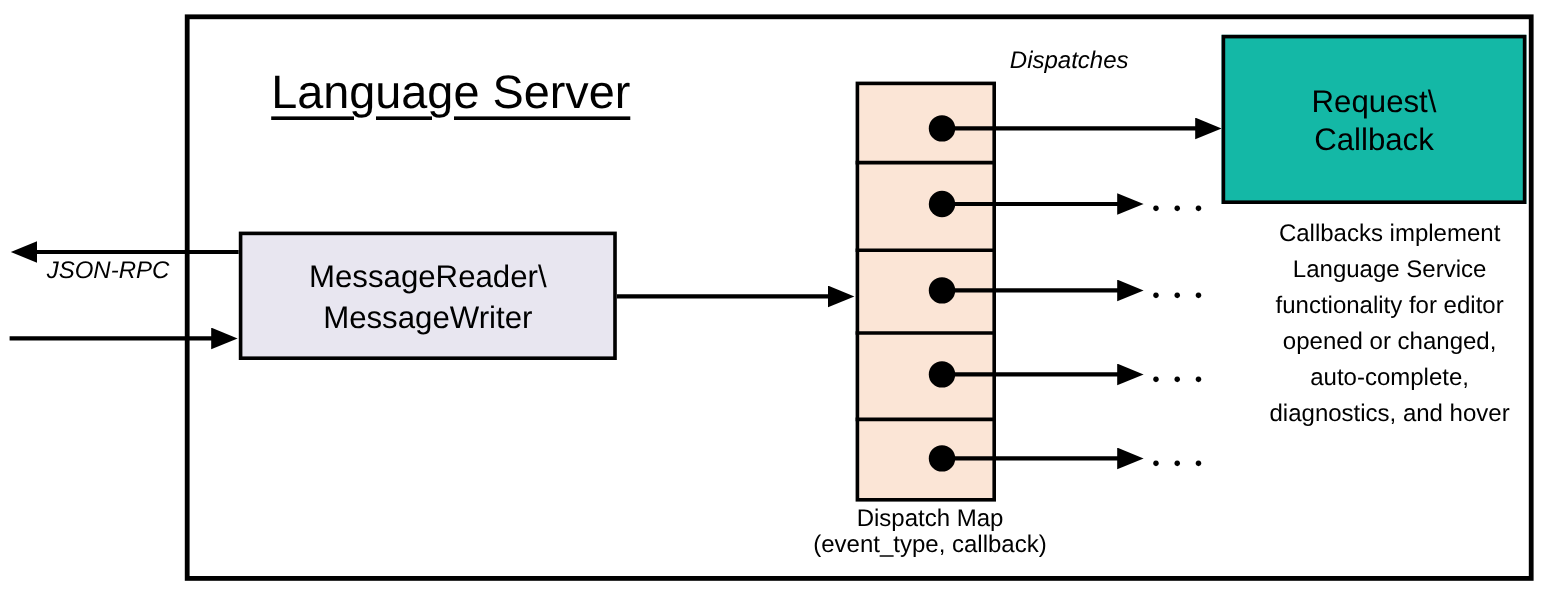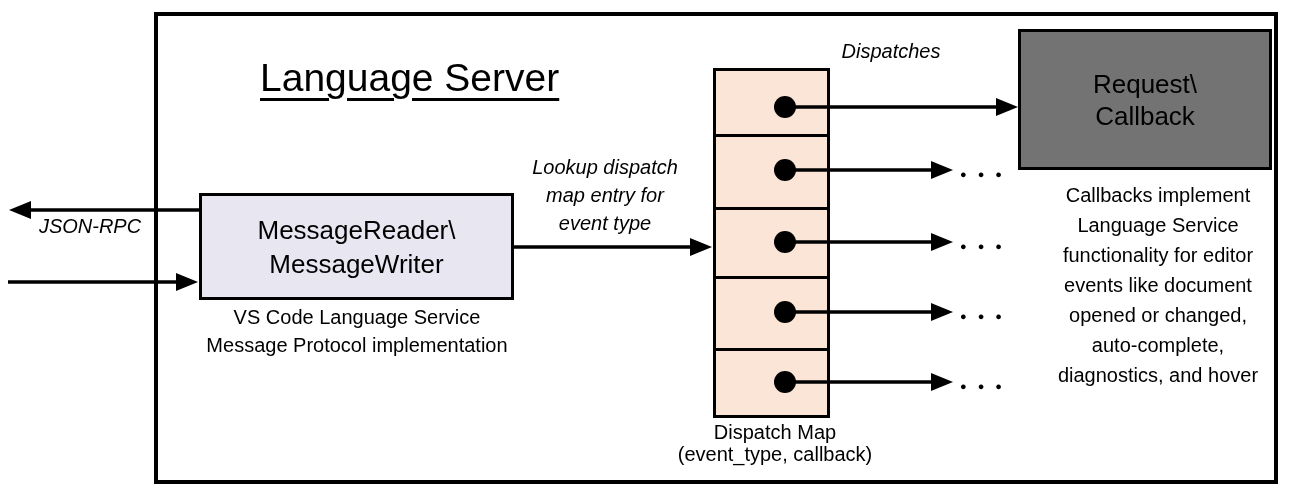--- a/index.html
+++ b/index.html
@@ -6,42 +6,41 @@
   .canvas {
     position:relative; width:1291px; height:494px; background:#ffffff;
     font-family:"Liberation Sans", sans-serif; color:#000; overflow:hidden;
   }
   .layer { position:absolute; left:0; top:0; }
 
   .title {
     position:absolute; left:226px; top:55px; font-size:39px; line-height:46px;
     text-decoration:underline; text-underline-offset:7px; text-decoration-thickness:3px;
     white-space:nowrap;
-    margin-left:34px;
   }
 
   .lbl { position:absolute; text-align:center; }
   .it  { font-style:italic; }
 
   .stdio          { left:15px;  top:212px; width:150px; font-size:20px; line-height:28px; }
   .lookup         { left:505px; top:153px; width:200px; font-size:20px; line-height:28px; }
   .dispatches     { left:816px; top:38px;  width:150px; font-size:20px; line-height:27px; }
   .reader-caption { left:182px; top:303px; width:350px; font-size:20px; line-height:28px; }
   .map-label      { left:655px; top:421px; width:240px; font-size:20px; line-height:22px; }
   .callbacks-note { left:1032px; top:180px; width:252px; font-size:20px; line-height:30px; }
 
   .reader-box {
     position:absolute; left:199px; top:193px; width:315px; height:107px;
     box-sizing:border-box; border:3px solid #000; background:#E8E6F0;
     display:flex; flex-direction:column; align-items:center; justify-content:center;
     font-size:26px; line-height:34px; text-align:left;
   }
   .callback-box {
     position:absolute; left:1018px; top:29px; width:254px; height:141px;
-    box-sizing:border-box; border:3px solid #000; background:#737373;
+    box-sizing:border-box; border:3px solid #000; background:#14b8a6;
     display:flex; flex-direction:column; align-items:center; justify-content:center;
     font-size:26px; line-height:32px; text-align:center;
   }
 
   .dots {
     position:absolute; left:953px; width:60px; text-align:center;
     font-size:11px; line-height:16px; letter-spacing:4px; white-space:nowrap;
   }
   .dots-1 { top:166px; }
   .dots-2 { top:238px; }
@@ -87,50 +86,40 @@
   <div class="title">Language Server</div>
 
   <div class="lbl it stdio">
     <div>JSON-RPC</div>
   </div>
 
   <div class="reader-box">
     <div>MessageReader\</div>
     <div>MessageWriter</div>
   </div>
-  <div class="lbl reader-caption">
-    <div>VS Code Language Service</div>
-    <div>Message Protocol implementation</div>
-  </div>
 
-  <div class="lbl it lookup">
-    <div>Lookup dispatch</div>
-    <div>map entry for</div>
-    <div>event type</div>
-  </div>
 
   <div class="lbl it dispatches">
     <div>Dispatches</div>
   </div>
 
   <div class="lbl map-label">
     <div>Dispatch Map</div>
     <div>(event_type, callback)</div>
   </div>
 
   <div class="callback-box">
     <div>Request\</div>
     <div>Callback</div>
   </div>
 
   <div class="lbl callbacks-note">
     <div>Callbacks implement</div>
     <div>Language Service</div>
     <div>functionality for editor</div>
-    <div>events like document</div>
     <div>opened or changed,</div>
     <div>auto-complete,</div>
     <div>diagnostics, and hover</div>
   </div>
 
   <div class="dots dots-1">● ● ●</div>
   <div class="dots dots-2">● ● ●</div>
   <div class="dots dots-3">● ● ●</div>
   <div class="dots dots-4">● ● ●</div>
 

